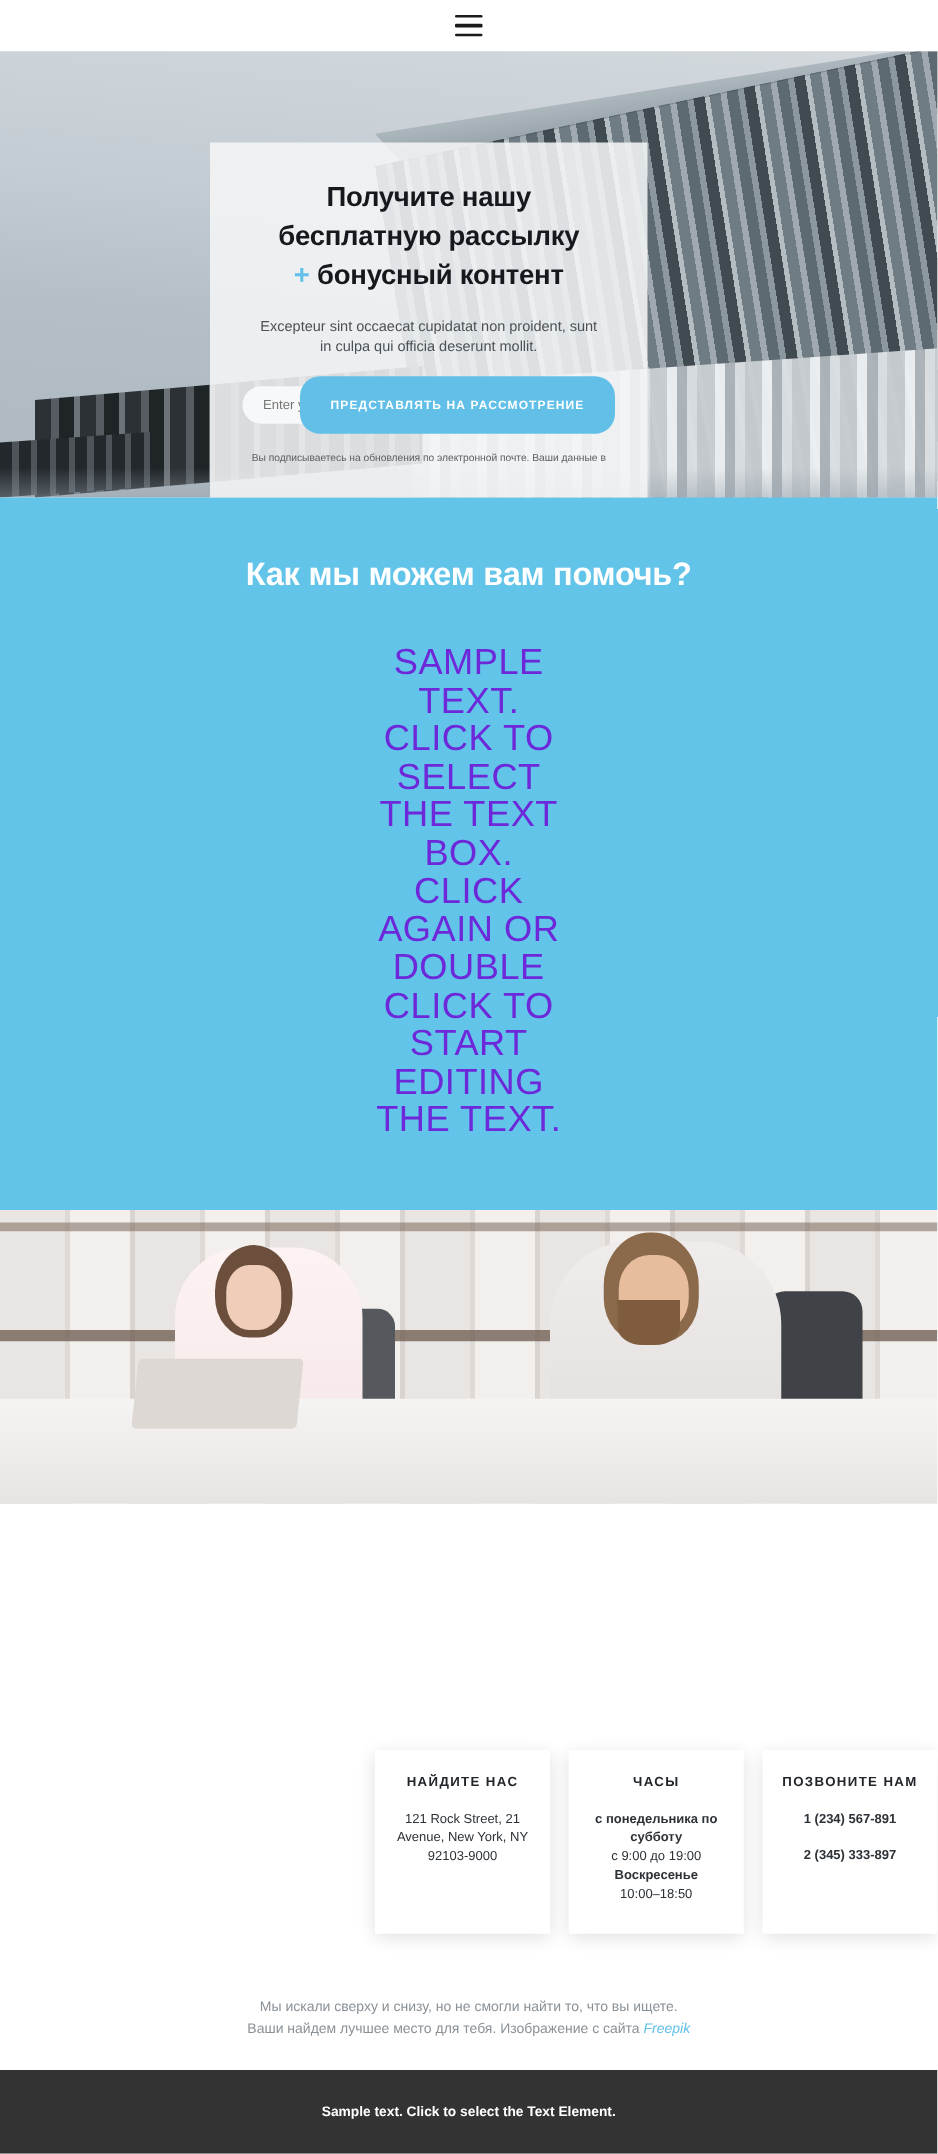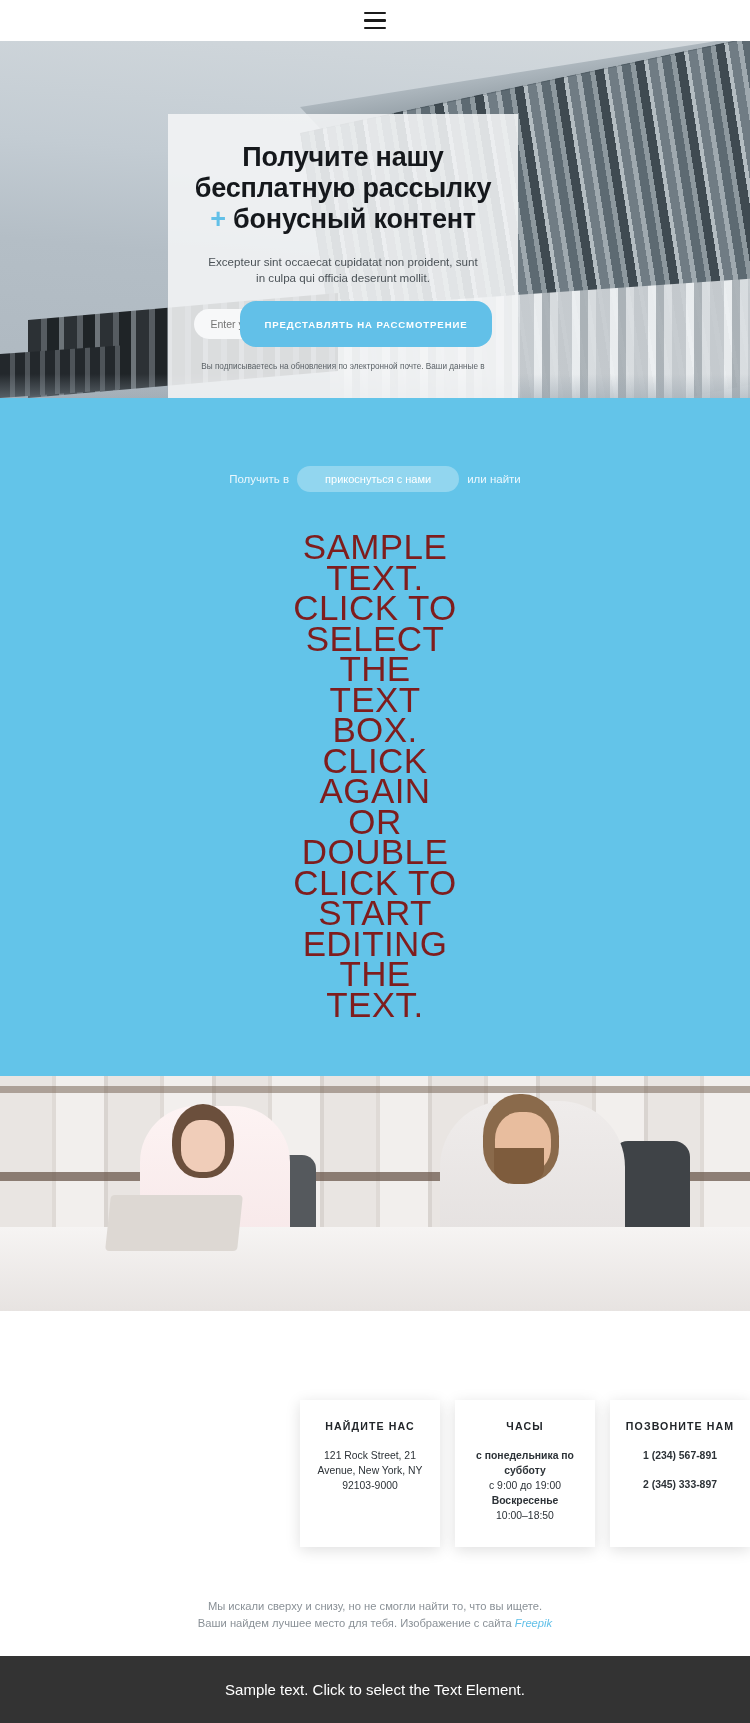--- a/index.html
+++ b/index.html
@@ -107,21 +107,21 @@
     position: absolute;
     left: 168px; top: 73px;
     width: 350px;
     min-height: 296px;
     background: rgba(244,245,246,0.88);
     padding: 28px 26px 20px;
     text-align: center;
     z-index: 10;
   }
   .hero-title {
-    font-size: 27px;
+    font-size: 22px;
     line-height: 31px;
     font-weight: 700;
     color: #15181c;
     letter-spacing: -0.2px;
   }
   .plus { color: #62c0e8; font-weight: 700; }
   .hero-sub {
     margin-top: 19px;
     font-size: 11.6px;
     line-height: 16px;
@@ -200,23 +200,23 @@
     border-radius: 16px;
     padding: 7px 28px;
     margin: 0 8px;
     color: #ffffff;
     font-size: 11px;
     cursor: pointer;
   }
   .sample-big {
     margin: 40px auto 0;
     width: 165px;
-    font-size: 35px;
+    font-size: 29px;
     line-height: 30.5px;
-    color: #7f1d1d;
+    color: #6d28d9;
     letter-spacing: 0.4px;
     font-weight: 400;
     text-align: center;
   }
 
   
   .photo-band {
     position: relative;
     height: 235px;
     overflow: hidden;
@@ -349,21 +349,22 @@
     position: absolute;
     left: 0; right: 0; bottom: 0;
     height: 67px;
     background: #333333;
     display: flex;
     align-items: center;
     justify-content: center;
   }
   .footer-text {
     color: #ffffff;
-    font-size: 15px;
+    font-size: 11px;
+    font-weight: bold;
   }
 </style>
 </head>
 <body>
 
 <div class="navbar">
   <div class="burger">
     <span></span>
     <span></span>
     <span></span>
@@ -398,26 +399,22 @@
       <span>Вы подписываетесь на обновления по электронной почте. Ваши данные в</span><br>
       <br>
       <br>
       
       
     </div>
   </div>
 </div>
 
 <div class="blue">
-
-  <div class="blue-row">
-    <span>Получить в</span>
-    <span class="pill">прикоснуться с нами</span>
-    <span>или найти</span>
-  </div>
+  <div class="blue-title">Как мы можем вам помочь?</div>
+
 
   <div class="sample-big">SAMPLE TEXT. CLICK TO SELECT THE TEXT BOX. CLICK AGAIN OR DOUBLE CLICK TO START EDITING THE TEXT.</div>
 </div>
 
 <div class="photo-band">
   <div class="ph-wall"></div>
   <div class="ph-shelf2"></div>
   <div class="ph-shelf"></div>
   <div class="chair-w"></div>
   <div class="chair-m"></div>

